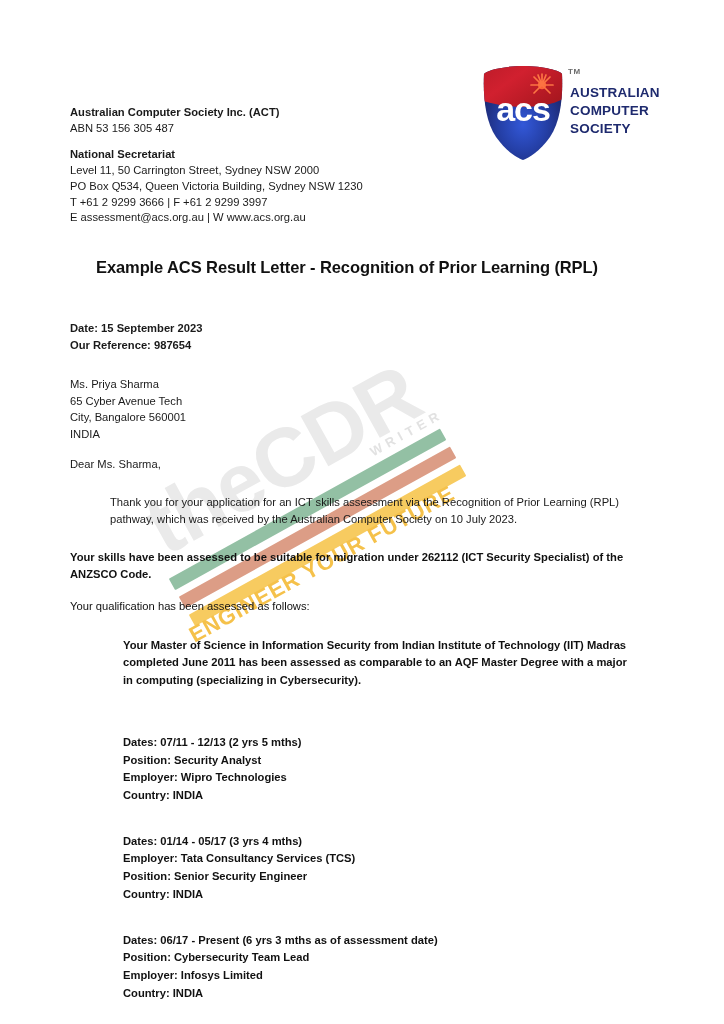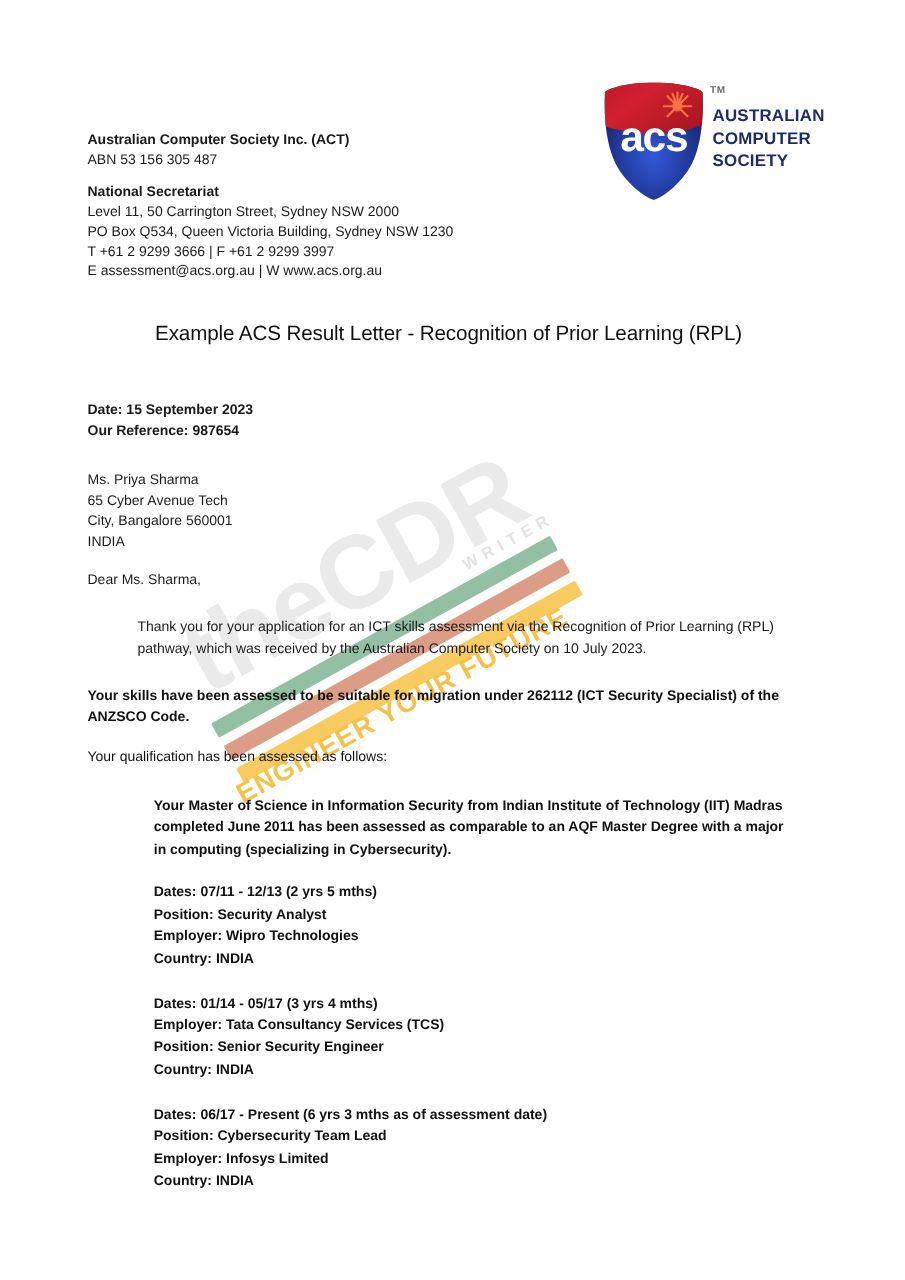--- a/index.html
+++ b/index.html
@@ -138,25 +138,24 @@
   }
   .org-block .b { font-weight: bold; }
   .org-gap { height: 10px; }
 
   
   .doc-title {
     position: absolute;
     left: 96px;
     top: 258px;
     font-size: 16.5px;
-    font-weight: normal;
+    font-weight: bold;
     color: #111111;
     letter-spacing: -0.1px;
     white-space: nowrap;
-    margin-left: 28px;
   }
 
   
   .meta-block {
     position: absolute;
     left: 70px;
     top: 320px;
     font-size: 11.2px;
     font-weight: bold;
     line-height: 1.52;
@@ -235,20 +234,21 @@
     left: 123px;
     top: 706px;
     width: 520px;
   }
   .emp-entry {
     font-size: 11.2px;
     font-weight: bold;
     line-height: 1.58;
     color: #111111;
     margin-bottom: 18px;
+    margin-top: 28px;
   }
   .emp-entry:last-child { margin-bottom: 0; }
   .emp-line { white-space: nowrap; }
 </style>
 </head>
 <body>
 
 <div class="page">
 
   <div class="watermark">

